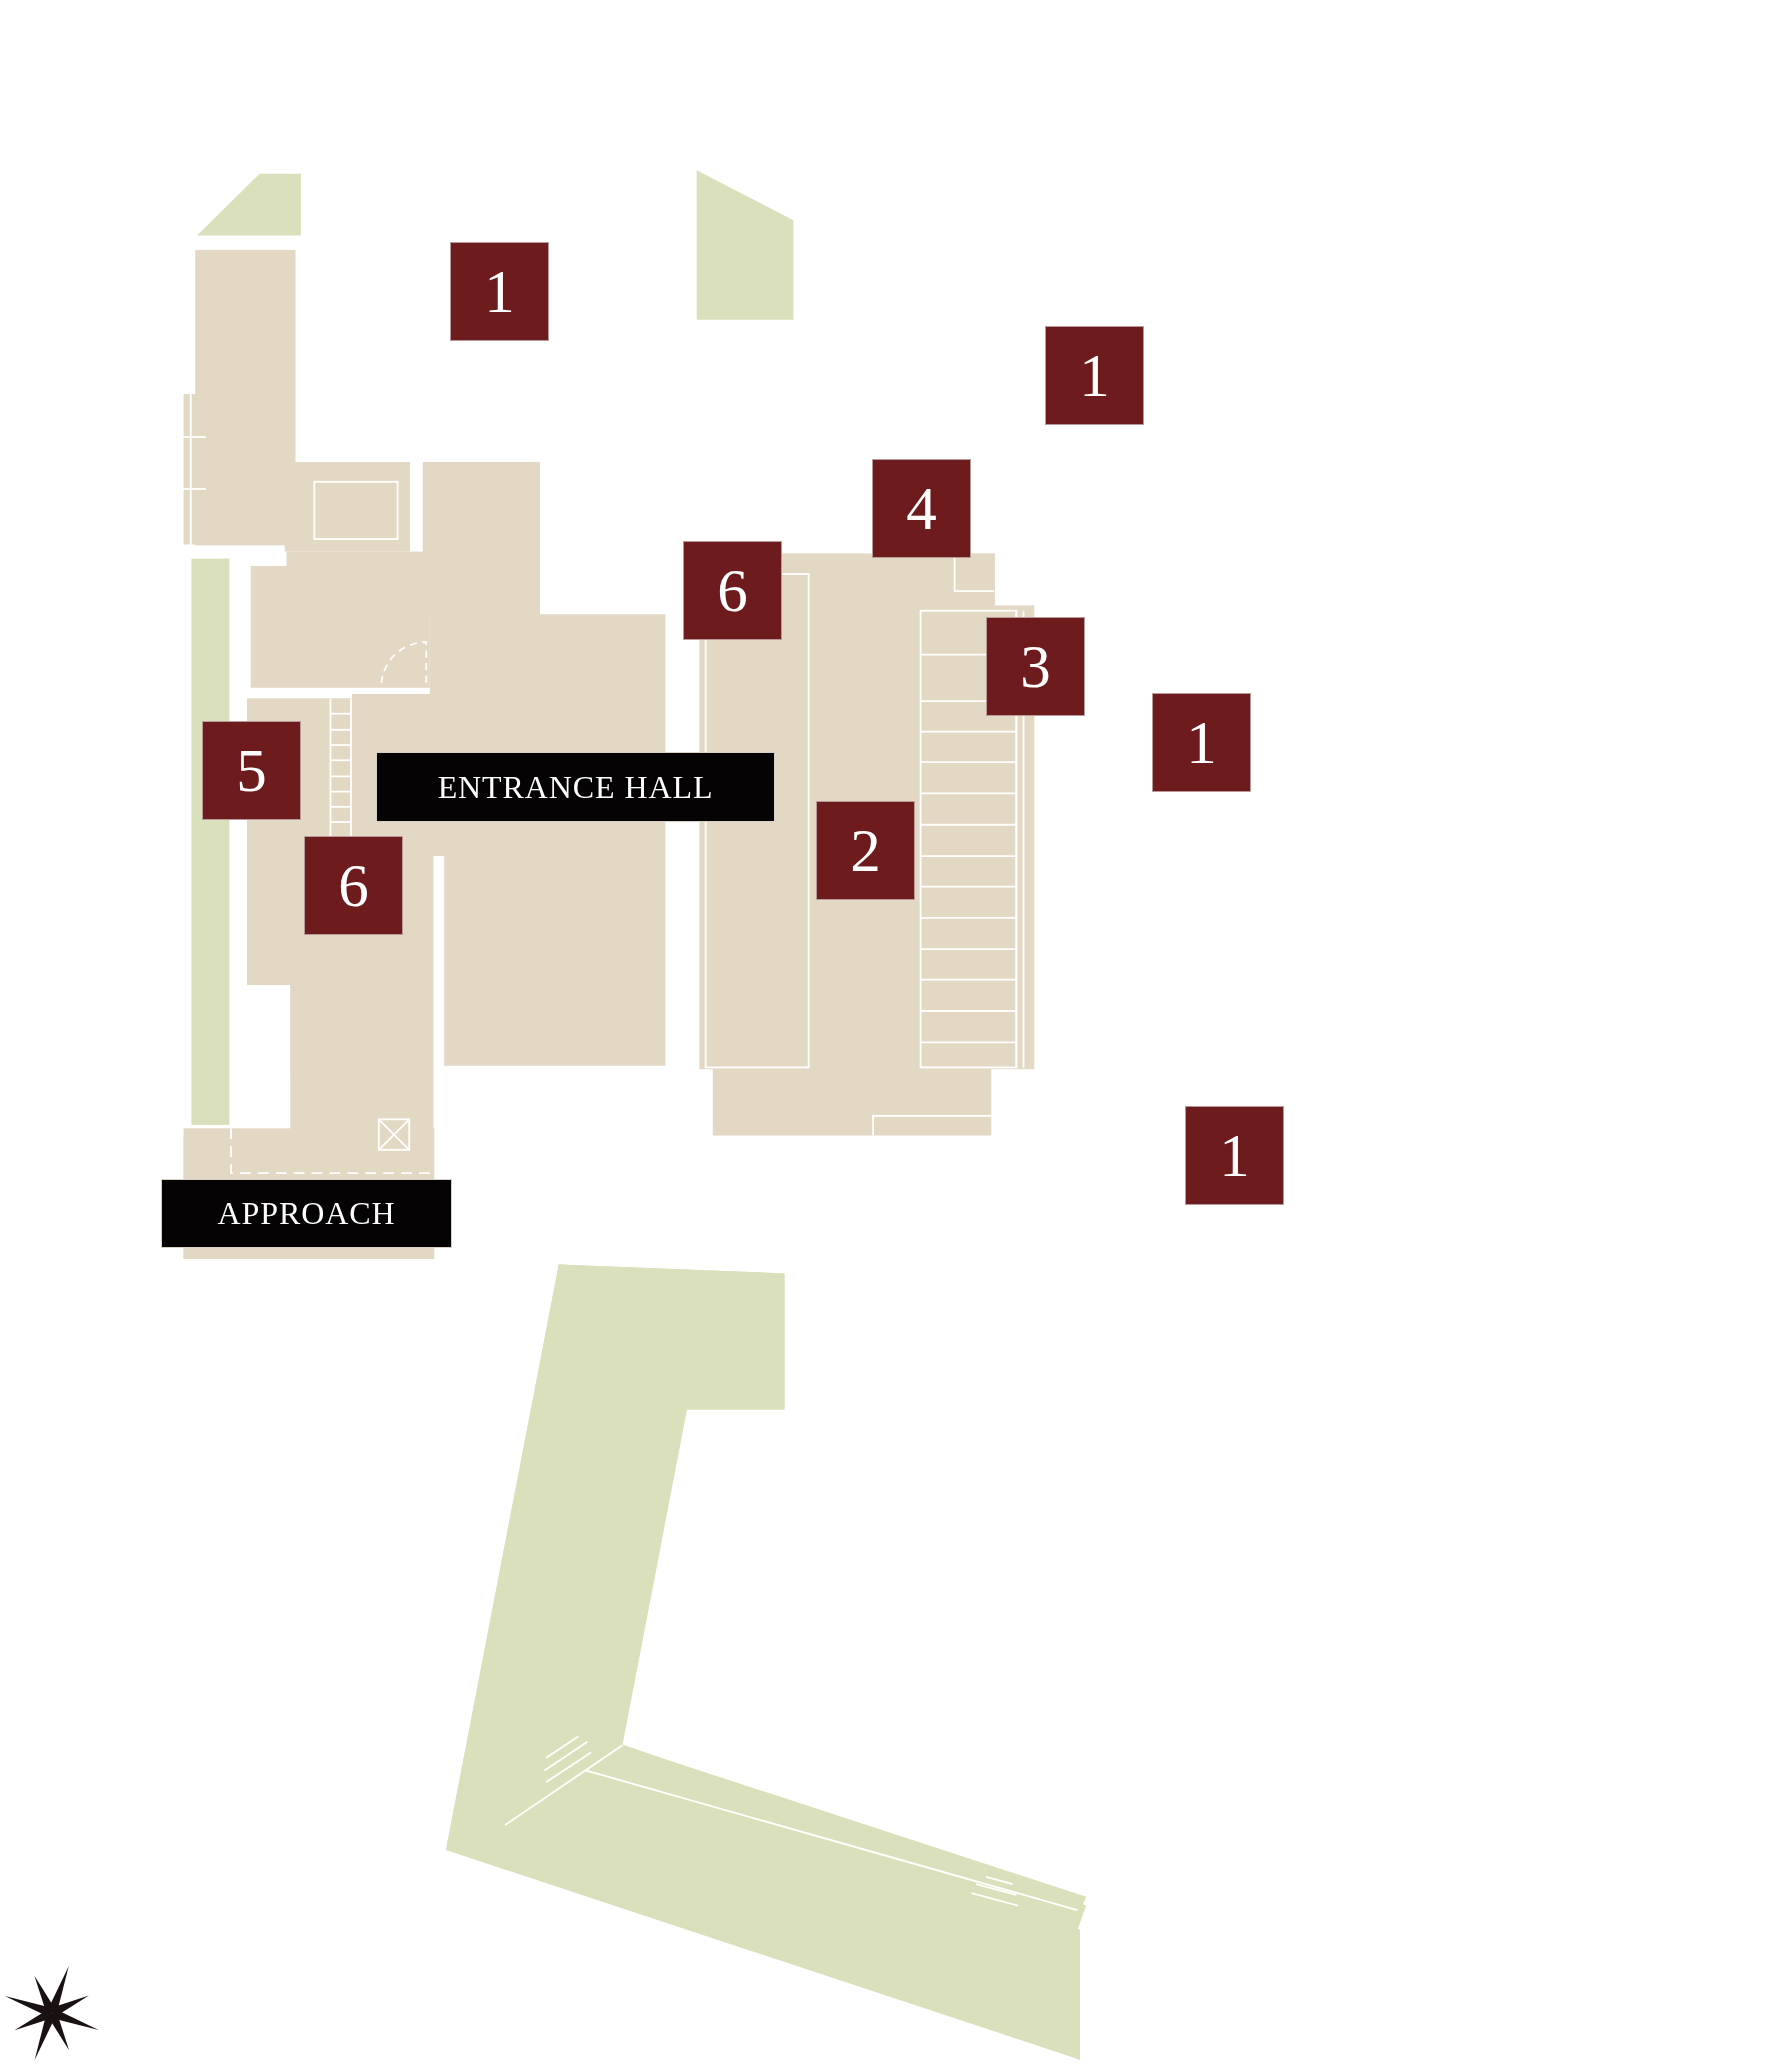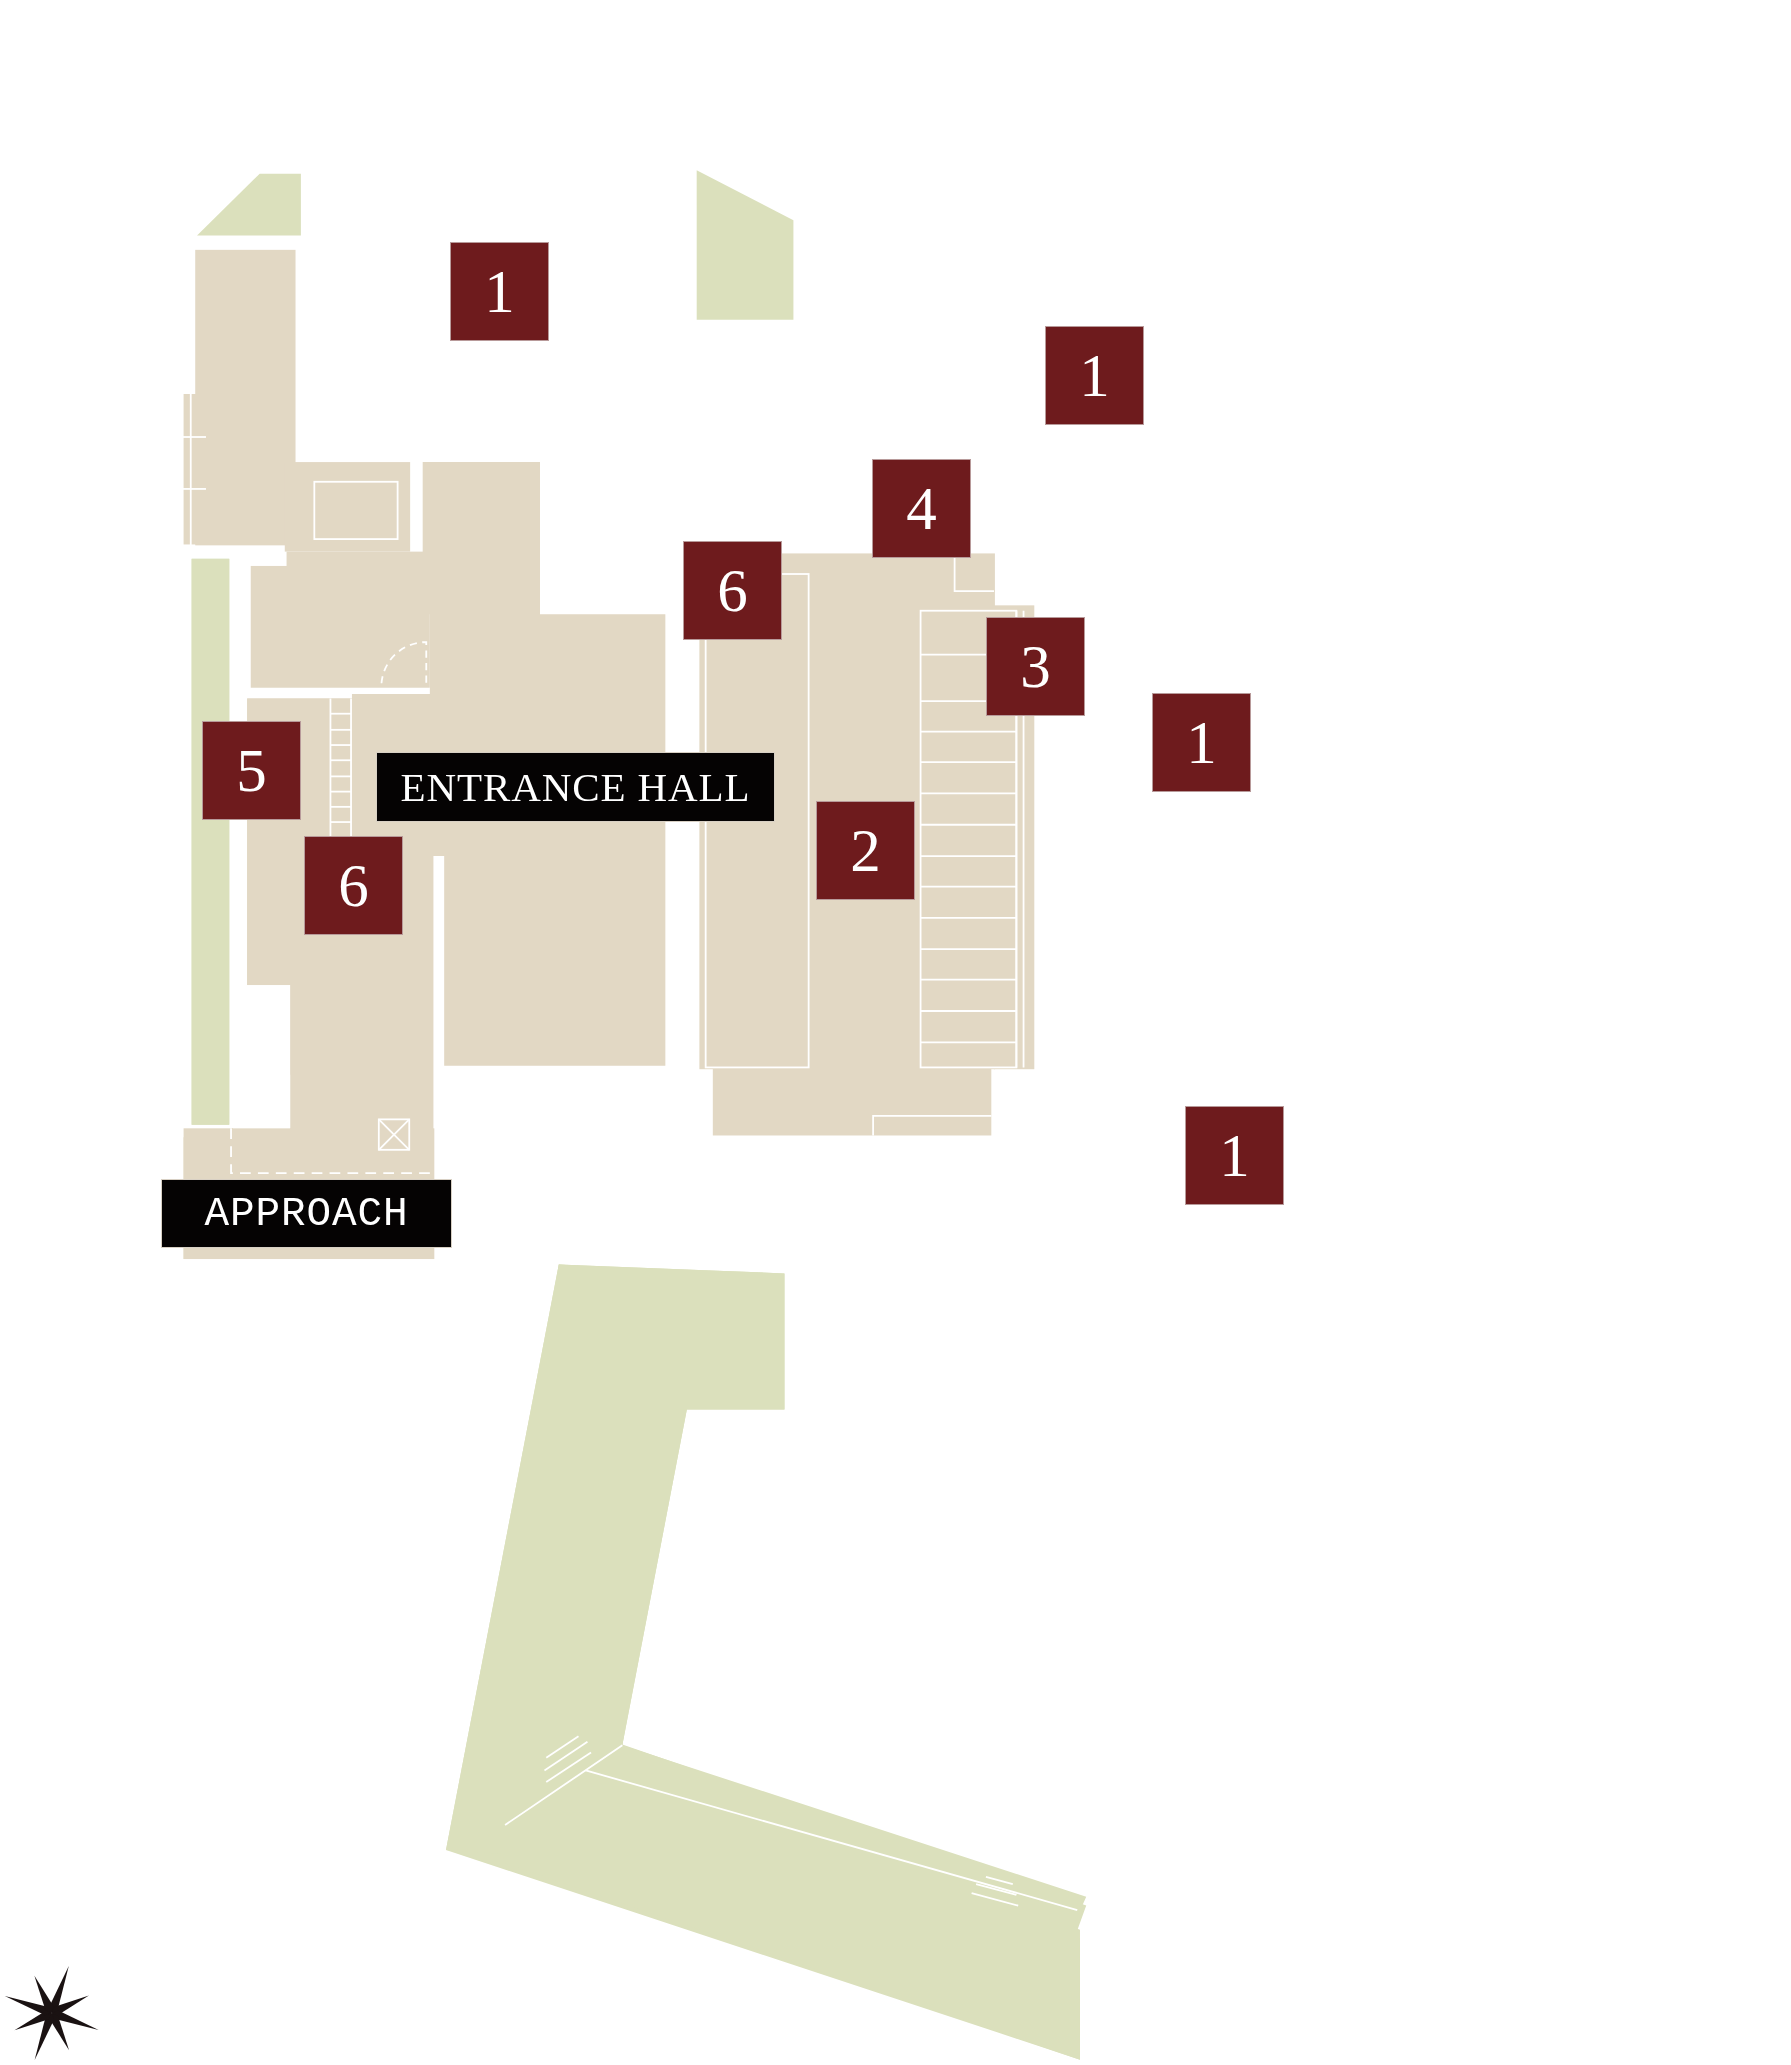--- a/index.html
+++ b/index.html
@@ -1,19 +1,19 @@
 <!DOCTYPE html>
 <html style="font-size:14.3px"><head>
 <meta charset="utf-8">
 <style>
   html, body { margin: 0; padding: 0; background: #ffffff; }
   body { width: 1791px; height: 2065px; position: relative; overflow: hidden; font-family: "Liberation Serif", "DejaVu Serif", serif; }
   #plan { position: absolute; left: 0; top: 0; }
   .badge { position: absolute; width: 99px; height: 99px; background: #6e1b1d; color: #ffffff; display: flex; align-items: center; justify-content: center; font-family: "Liberation Serif", "DejaVu Serif", serif; font-size: 61px; line-height: 1; cursor: pointer; box-sizing: border-box; border: 0.9px solid #b89a9a; }
-  .label { position: absolute; background: #050303; color: #ffffff; display: flex; align-items: center; justify-content: center; font-family: "Liberation Serif", "DejaVu Serif", serif; font-size: 41px; letter-spacing: 0.9px; box-sizing: border-box; border: 1.8px solid #d8d0c4; cursor: pointer; text-align: right; }
+  .label { position: absolute; background: #050303; color: #ffffff; display: flex; align-items: center; justify-content: center; font-family: "Liberation Serif", "DejaVu Serif", serif; font-size: 32px; letter-spacing: 0.9px; box-sizing: border-box; border: 1.8px solid #d8d0c4; cursor: pointer; text-align: right; }
   .compass { position: absolute; left: 0; top: 1952px; width: 107px; height: 113px; }
 </style>
 </head>
 <body>
 
 <svg id="plan" width="1791" height="2065" viewBox="0 0 2000 2306" xmlns="http://www.w3.org/2000/svg">
 
   <g fill="#dbe0bc">
     <polygon points="220,263 290,194 336,194 336,263"></polygon>
     <polygon points="778,190 886,246 886,357 778,357"></polygon>
@@ -102,21 +102,21 @@
     <line x1="369" y1="832" x2="392" y2="832"></line>
     <line x1="369" y1="849" x2="392" y2="849"></line>
     <line x1="369" y1="867" x2="392" y2="867"></line>
     <line x1="369" y1="884" x2="392" y2="884"></line>
     <line x1="369" y1="901" x2="392" y2="901"></line>
     <line x1="369" y1="918" x2="392" y2="918"></line>
   </g>
 </svg>
 
 <div class="label" style="left:376px; top:752px; width:399px; height:70px;">ENTRANCE HALL</div>
-<div class="label" style="left:161px; top:1179px; width:291px; height:69px;font-family:Liberation Mono, monospace;">APPROACH</div>
+<div class="label" style="left:161px; top:1179px; width:291px; height:69px;">APPROACH</div>
 
 <div class="badge" style="left:450px; top:242px;">1</div>
 <div class="badge" style="left:1045px; top:326px;">1</div>
 <div class="badge" style="left:1152px; top:693px;">1</div>
 <div class="badge" style="left:1185px; top:1106px;">1</div>
 <div class="badge" style="left:816px; top:801px;">2</div>
 <div class="badge" style="left:986px; top:617px;">3</div>
 <div class="badge" style="left:872px; top:459px;">4</div>
 <div class="badge" style="left:202px; top:721px;">5</div>
 <div class="badge" style="left:683px; top:541px;">6</div>

